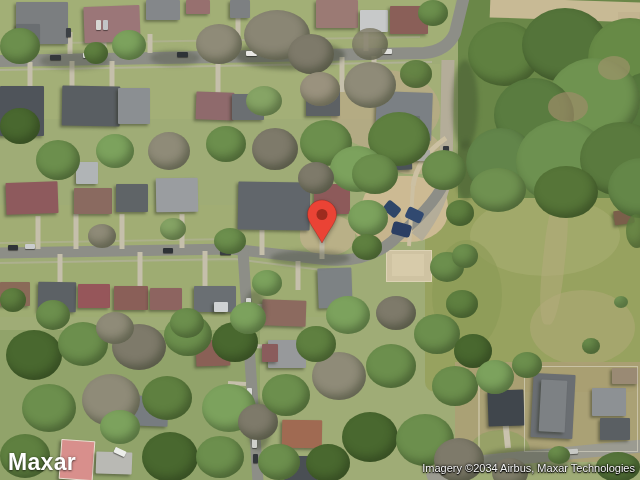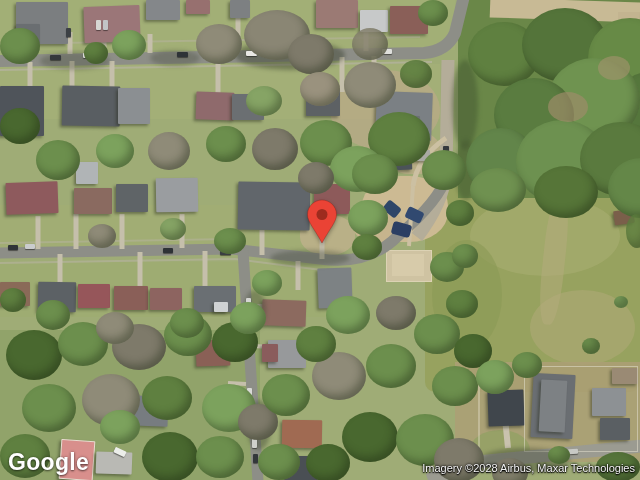--- a/index.html
+++ b/index.html
@@ -275,15 +275,15 @@
       <div class="shp tree" style="left: 492px; top: 458px; width: 36px; height: 30px; background: rgb(126, 122, 106); border-radius: 50%; opacity: 0.9;"></div>
       <div class="shp tree" style="left: 548px; top: 446px; width: 22px; height: 18px; background: rgb(108, 143, 77); border-radius: 50%;"></div>
       <div class="shp tree" style="left: 596px; top: 452px; width: 44px; height: 30px; background: rgb(85, 116, 58); border-radius: 50%;"></div>
     </div>
 
   <svg id="pin" viewBox="0 0 34 46">
     <path d="M17 1 C9 1 2.5 7.5 2.5 15.5 C2.5 23 9 29 17 44 C25 29 31.5 23 31.5 15.5 C31.5 7.5 25 1 17 1 Z" stroke="rgba(130,30,20,0.35)" stroke-width="1" fill="#EA4335"></path>
     <circle cx="17" cy="15.5" r="5.5" fill="#9E2B1E"></circle>
   </svg>
 
-  <div id="logo">Google</div>
-  <div id="attrib">Imagery ©2028 Airbus, Maxar Technologies</div>
+  <div id="logo">Maxar</div>
+  <div id="attrib">Imagery ©2034 Airbus, Maxar Technologies</div>
 </div>
 
 </body></html>

